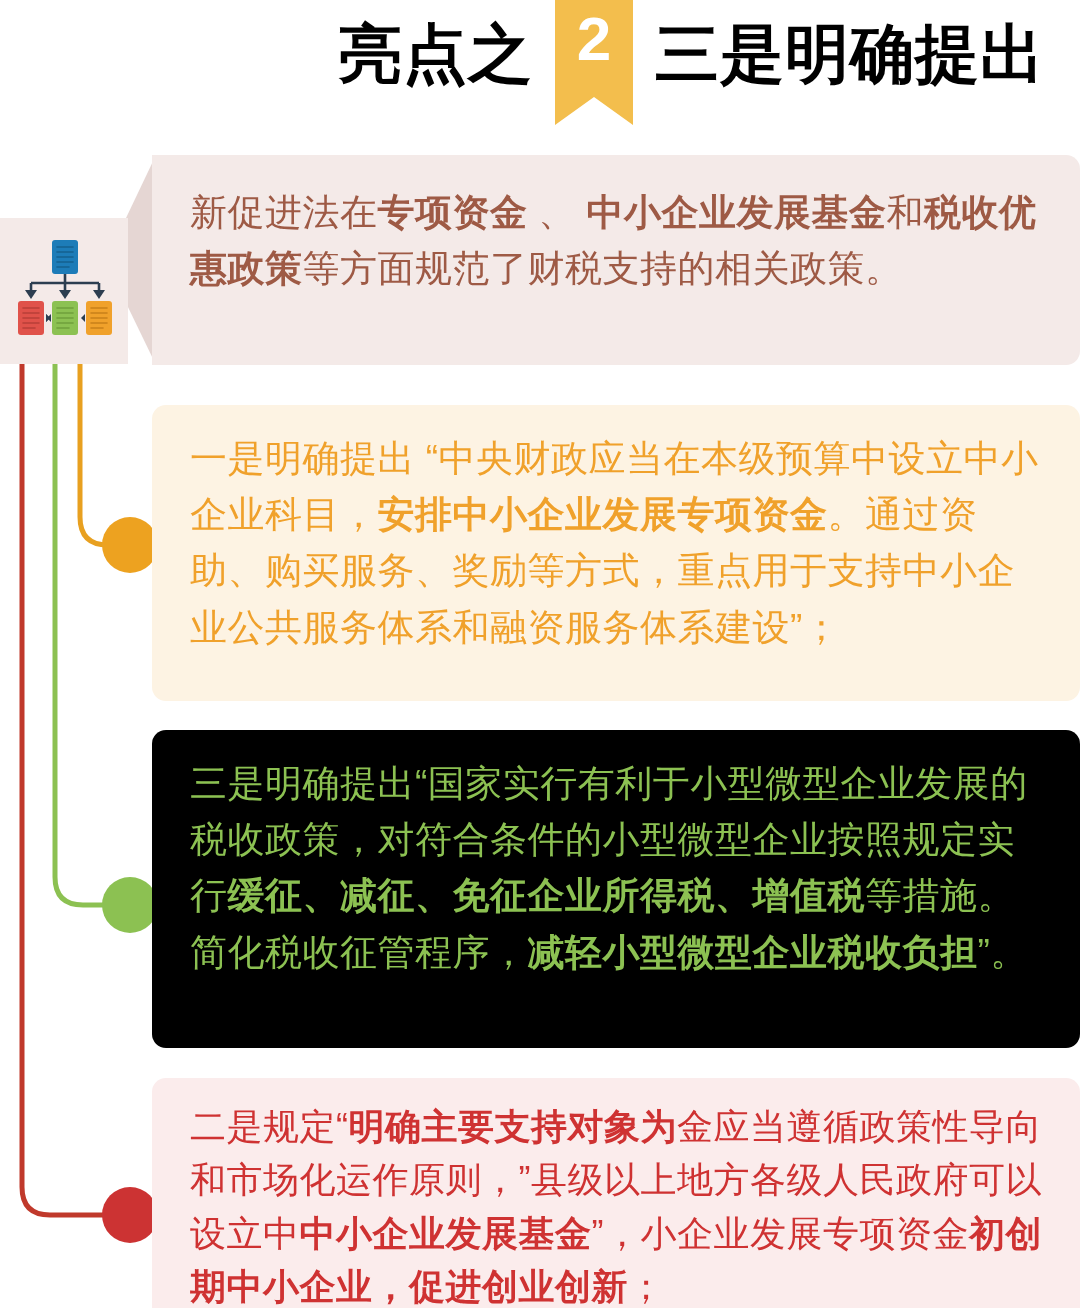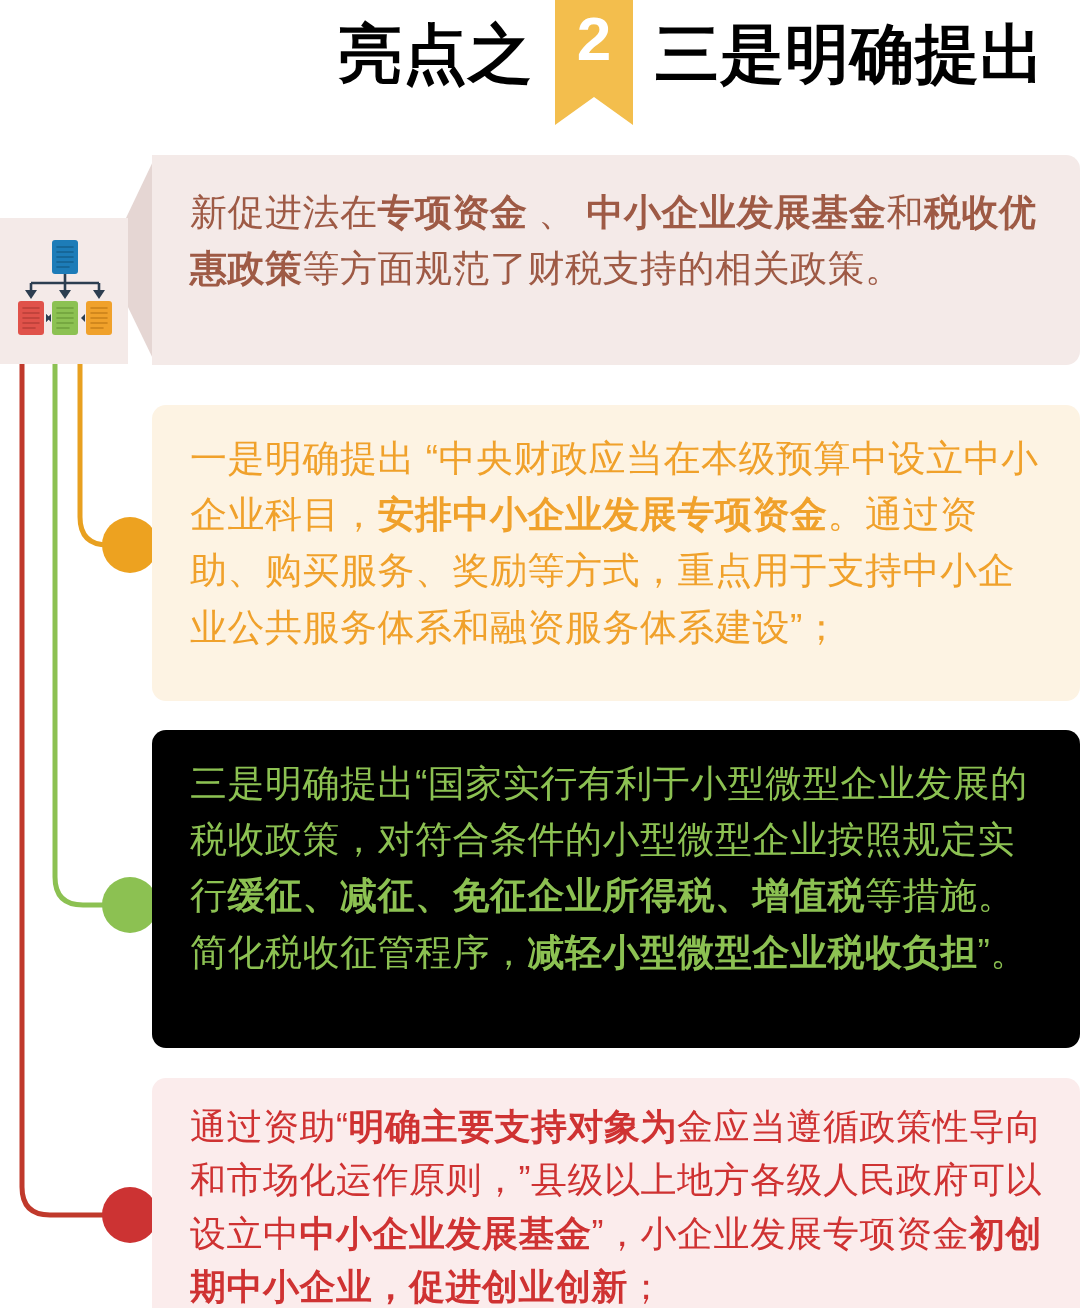--- a/index.html
+++ b/index.html
@@ -253,14 +253,14 @@
 
 <div class="card" id="card-one">
   <p><span>一是明确提出 “中央财政应当在本级预算中设立中小企业科目，</span><b>安排中小企业发展专项资金</b><span>。通过资助、购买服务、奖励等方式，重点用于支持中小企业公共服务体系和融资服务体系建设”；</span></p>
 </div>
 
 <div class="card" id="card-three">
   <p><span>三是明确提出“国家实行有利于小型微型企业发展的税收政策，对符合条件的小型微型企业按照规定实行</span><b>缓征、减征、免征企业所得税、增值税</b><span>等措施。简化税收征管程序，</span><b>减轻小型微型企业税收负担</b><span>”。</span></p>
 </div>
 
 <div class="card" id="card-two">
-  <p><span>通过资助“</span><b>明确主要支持对象为</b><span>金应当遵循政策性导向和市场化运作原则，”县级以上地方各级人民政府可以设立中</span><b>中小企业发展基金</b><span>”，小企业发展专项资金</span><b>初创期中小企业，促进创业创新</b><span>；</span></p>
+  <p><span>二是规定“</span><b>明确主要支持对象为</b><span>金应当遵循政策性导向和市场化运作原则，”县级以上地方各级人民政府可以设立中</span><b>中小企业发展基金</b><span>”，小企业发展专项资金</span><b>初创期中小企业，促进创业创新</b><span>；</span></p>
 </div>
 
 </body></html>

